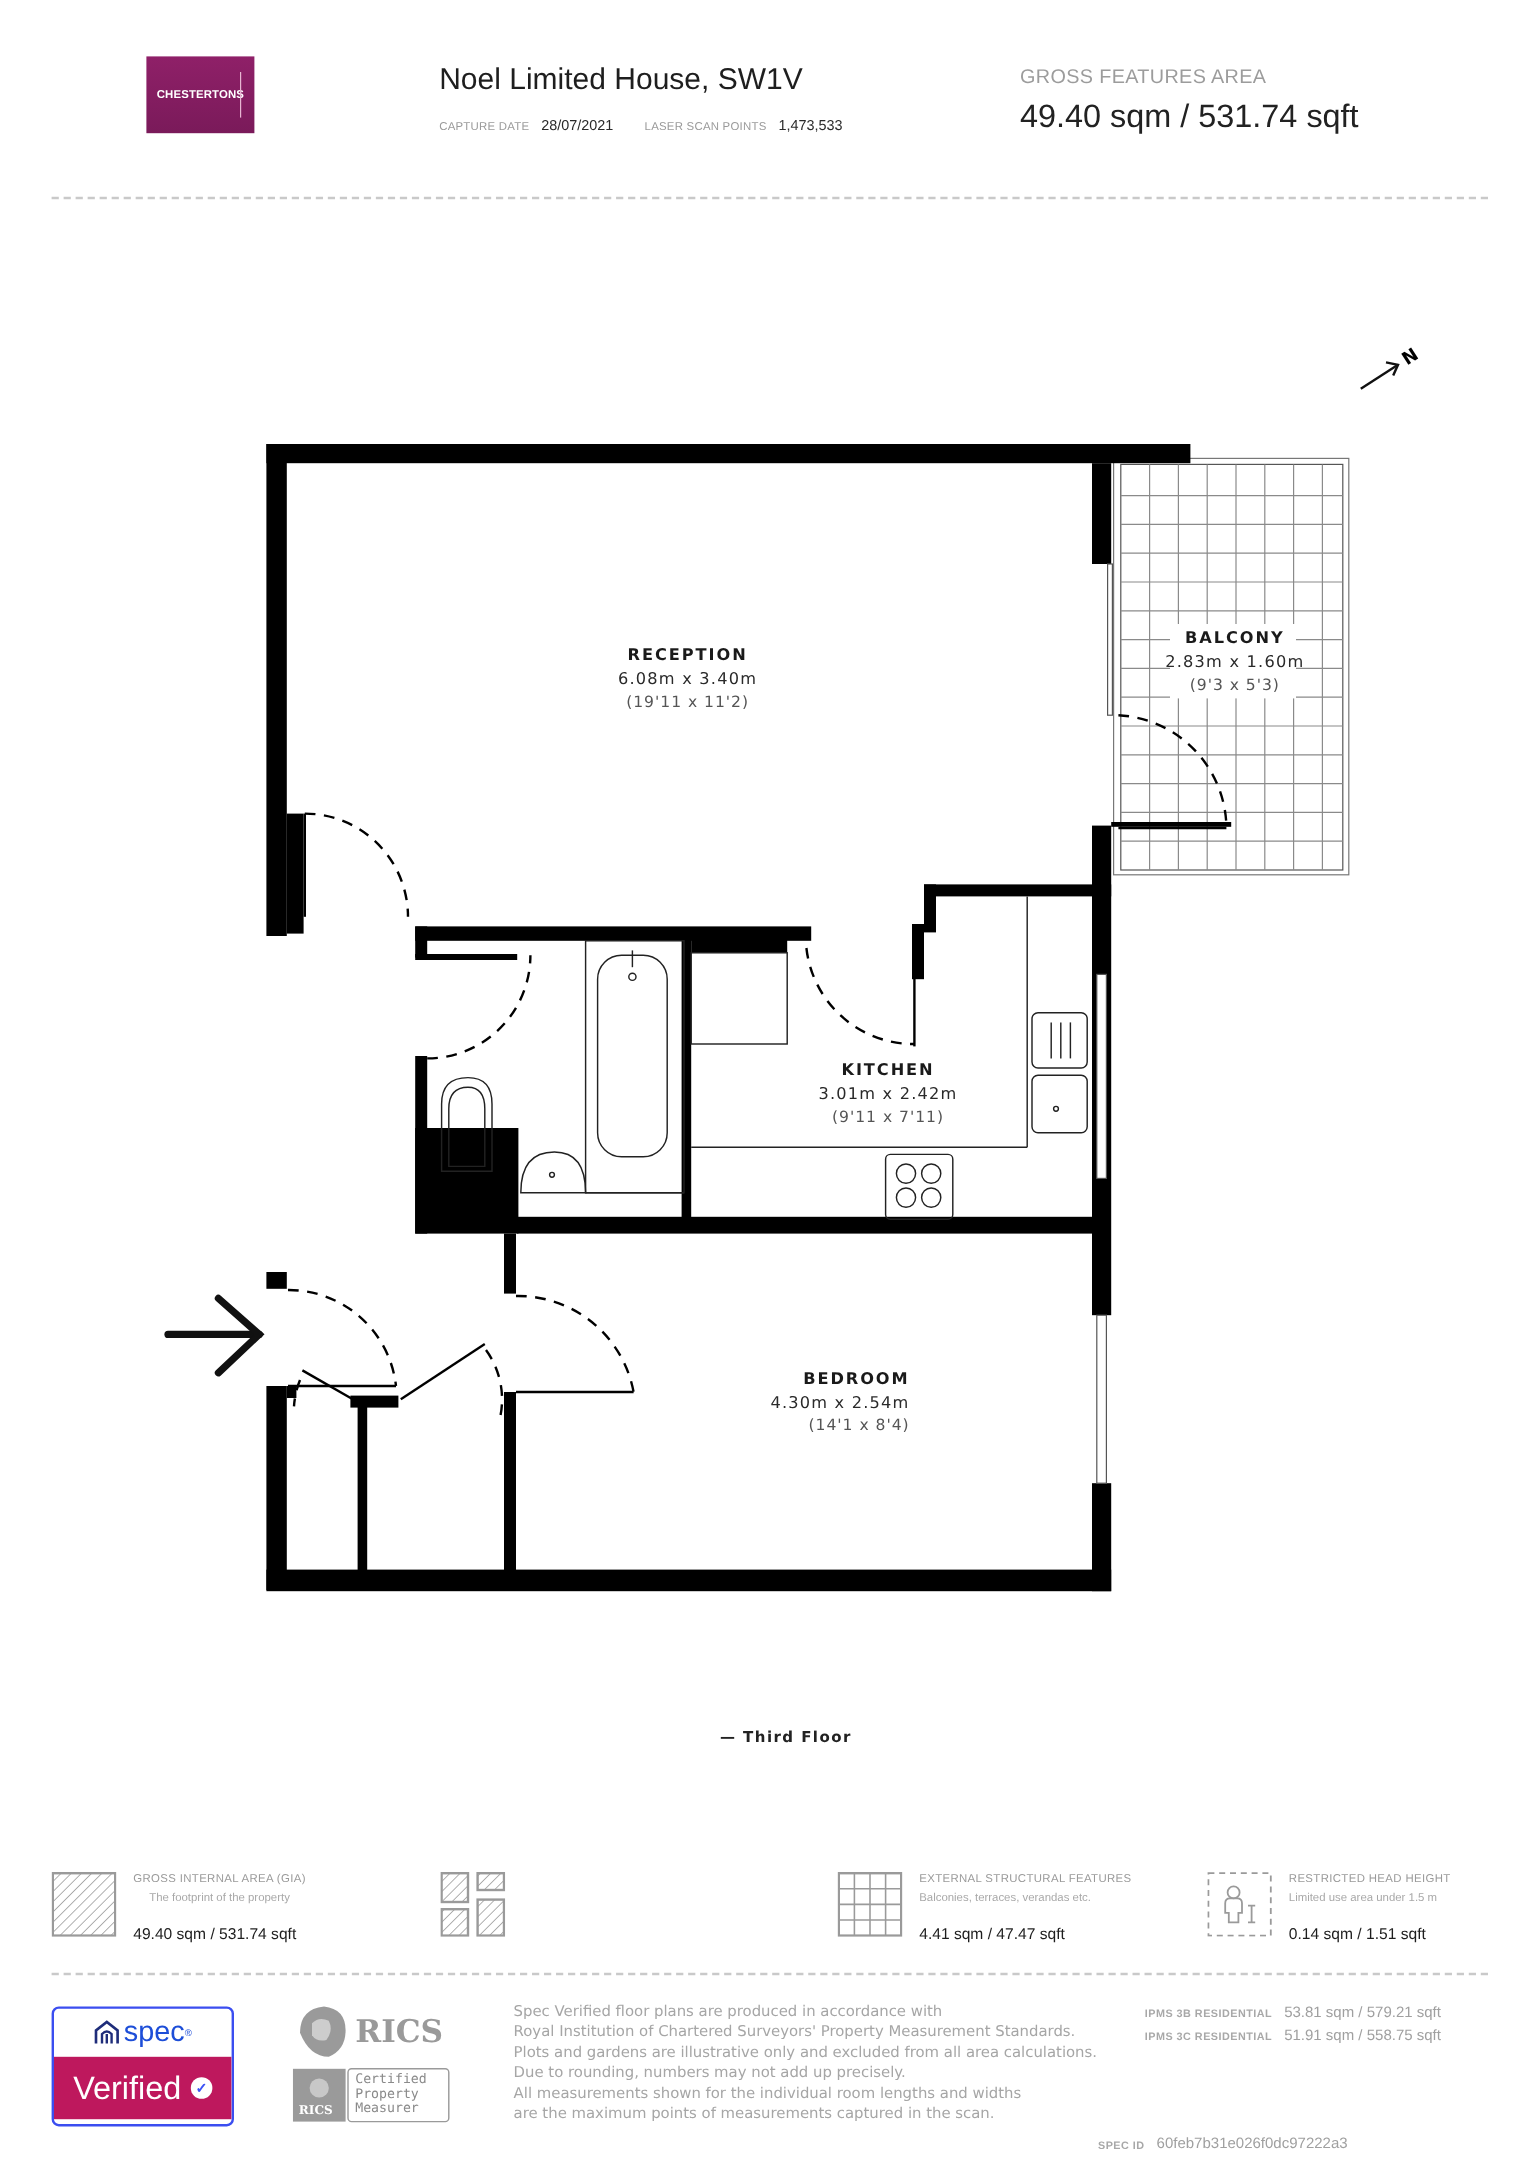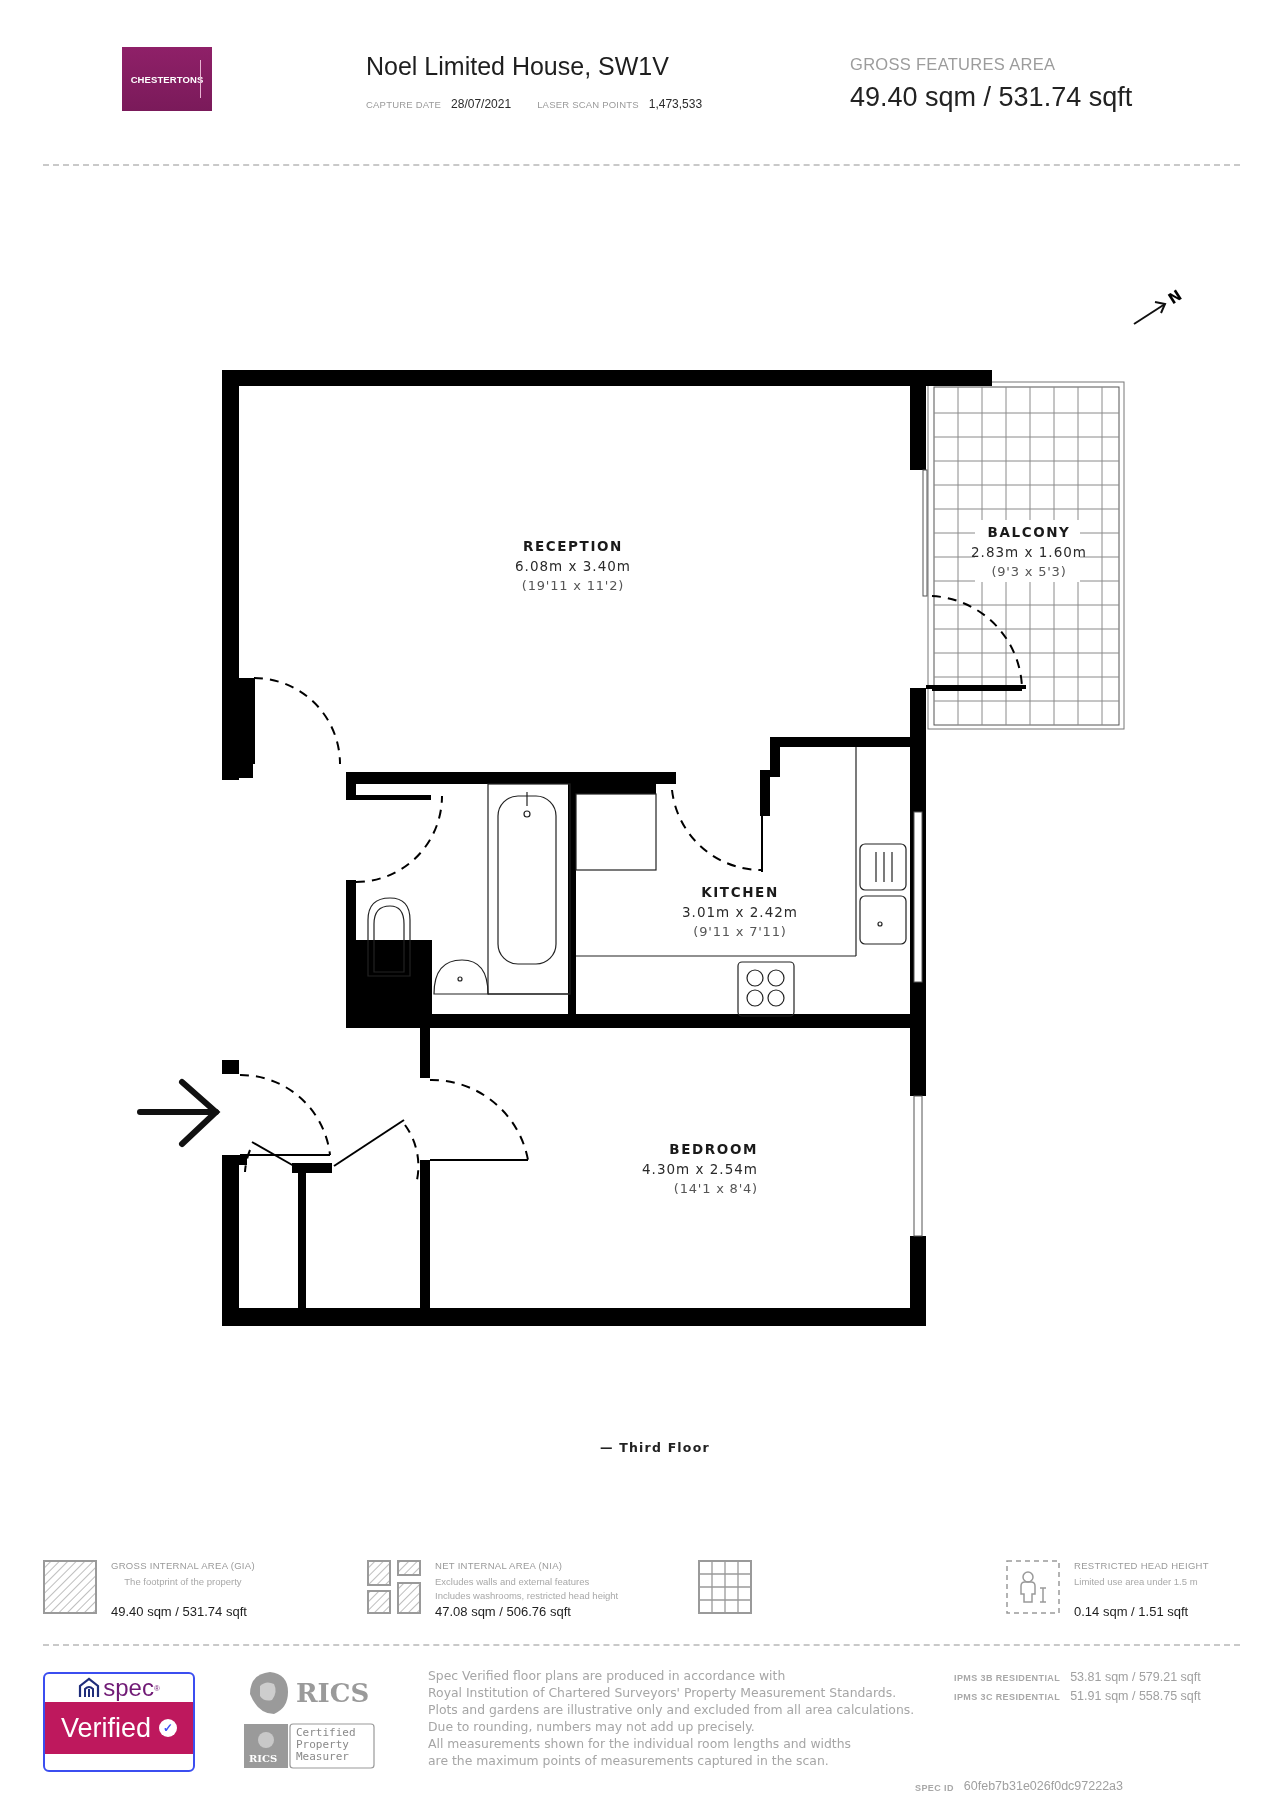--- a/index.html
+++ b/index.html
@@ -20,21 +20,21 @@
   .room-label .n { font-size: 13.5px; font-weight: bold; letter-spacing: 1.6px; color: #1a1a1a; }
   .room-label .d { font-size: 13.5px; letter-spacing: 1px; color: #2a2a2a; margin-top: 4px; }
   .room-label .f { font-size: 13px; letter-spacing: 0.8px; color: #555; margin-top: 4px; }
   .floor-name { left: 600px; top: 1440px; font-size: 12.5px; font-weight: bold; letter-spacing: 1.2px; color: #222; font-family: "DejaVu Sans", sans-serif; }
   .legend-item { position: absolute; top: 1560px; display: flex; }
   .legend-icon { width: 54px; height: 54px; margin-right: 14px; flex: none; }
   .legend-text .lt { font-size: 9.5px; color: #9a9a9a; letter-spacing: 0.3px; text-transform: uppercase; }
   .legend-text .ld { font-size: 9.5px; color: #a8a8a8; margin-top: 4px; line-height: 14px; }
   .legend-text .lv { font-size: 13px; color: #1e1e1e; position: absolute; top: 44px; }
   .spec { left: 43px; top: 1672px; width: 148px; height: 96px; border: 2px solid #3b4ef0; border-radius: 6px; overflow: hidden; background: #fff; }
-  .spec .top { height: 28px; display: flex; align-items: center; justify-content: center; font-size: 24px; color: #701a75; }
+  .spec .top { height: 40px; display: flex; align-items: center; justify-content: center; font-size: 24px; color: #1d4ed8; }
   .spec .bot { height: 52px; background: #be185d; color: #fff; display: flex; align-items: center; justify-content: center; font-size: 27px; }
   .spec .check { display: inline-block; width: 18px; height: 18px; border-radius: 50%; background: #fff; color: #3b52f5; font-size: 12px; line-height: 18px; text-align: center; margin-left: 8px; font-weight: bold; }
   .rics { left: 244px; top: 1668px; width: 132px; height: 110px; }
   .disclaimer { left: 428px; top: 1667px; font-size: 12.4px; color: #a6a6a6; line-height: 17px; font-family: "DejaVu Sans", sans-serif; }
   .ipms { left: 954px; font-size: 12.5px; color: #a0a0a0; display: flex; align-items: baseline; }
   .ipms .k { font-size: 9px; font-weight: bold; color: #a8a8a8; letter-spacing: 0.4px; margin-right: 10px; }
   .specid { left: 915px; top: 1756px; font-size: 12.5px; color: #a0a0a0; display: flex; align-items: flex-end; margin-top: 23px; }
   .specid .k { font-size: 9px; font-weight: bold; color: #a8a8a8; letter-spacing: 0.4px; margin-right: 10px; }
 </style>
 </head>
@@ -225,39 +225,38 @@
     <div class="lv" style="white-space:nowrap;">49.40 sqm / 531.74 sqft</div>
   </div>
 </div>
 <div class="legend-item" style="left:367px;">
   <svg class="legend-icon" viewBox="0 0 54 54">
     <rect x="1" y="1" width="22" height="24" fill="url(#hatch)" stroke="#9a9a9a" stroke-width="2"></rect>
     <rect x="31" y="1" width="22" height="14" fill="url(#hatch)" stroke="#9a9a9a" stroke-width="2"></rect>
     <rect x="1" y="31" width="22" height="22" fill="url(#hatch)" stroke="#9a9a9a" stroke-width="2"></rect>
     <rect x="31" y="23" width="22" height="30" fill="url(#hatch)" stroke="#9a9a9a" stroke-width="2"></rect>
   </svg>
-  <div class="legend-text" style="position:relative;">
-    <div class="lt">NET INTERNAL AREA (NIA)</div>
-    <div class="ld">Excludes walls and external features</div>
-    <div class="ld" style="margin-top:0;">Includes washrooms, restricted head height</div>
-    <div class="lv" style="white-space:nowrap;">47.08 sqm / 506.76 sqft</div>
-  </div>
 </div>
 <div class="legend-item" style="left:698px;">
   <svg class="legend-icon" viewBox="0 0 54 54">
     <rect x="1" y="1" width="52" height="52" fill="none" stroke="#9a9a9a" stroke-width="2"></rect>
     <g stroke="#9a9a9a" stroke-width="1.3">
         <line x1="14" y1="1" x2="14" y2="53"></line>
         <line x1="27" y1="1" x2="27" y2="53"></line>
         <line x1="40" y1="1" x2="40" y2="53"></line>
         <line x1="1" y1="14" x2="53" y2="14"></line>
         <line x1="1" y1="27" x2="53" y2="27"></line>
         <line x1="1" y1="40" x2="53" y2="40"></line>
       </g>
   </svg>
+  <div class="legend-text" style="position:relative;">
+    <div class="lt">EXTERNAL STRUCTURAL FEATURES</div>
+    <div class="ld">Balconies, terraces, verandas etc.</div>
+    <div class="lv" style="white-space:nowrap;">4.41 sqm / 47.47 sqft</div>
+  </div>
 </div>
 <div class="legend-item" style="left:1006px;">
   <svg class="legend-icon" viewBox="0 0 54 54">
     <rect x="1" y="1" width="52" height="52" fill="none" stroke="#9a9a9a" stroke-width="1.5" stroke-dasharray="5 4"></rect>
     <circle cx="22" cy="17" r="5" fill="none" stroke="#9a9a9a" stroke-width="1.5"></circle>
     <path d="M15 34 L15 26 Q15 22 19 22 L25 22 Q29 22 29 26 L29 34 L26 34 L26 42 L18 42 L18 34 Z" fill="none" stroke="#9a9a9a" stroke-width="1.5"></path>
     <line x1="37" y1="28" x2="37" y2="42" stroke="#9a9a9a" stroke-width="1.5"></line>
     <line x1="34" y1="28" x2="40" y2="28" stroke="#9a9a9a" stroke-width="1.5"></line>
     <line x1="34" y1="42" x2="40" y2="42" stroke="#9a9a9a" stroke-width="1.5"></line>
   </svg>

